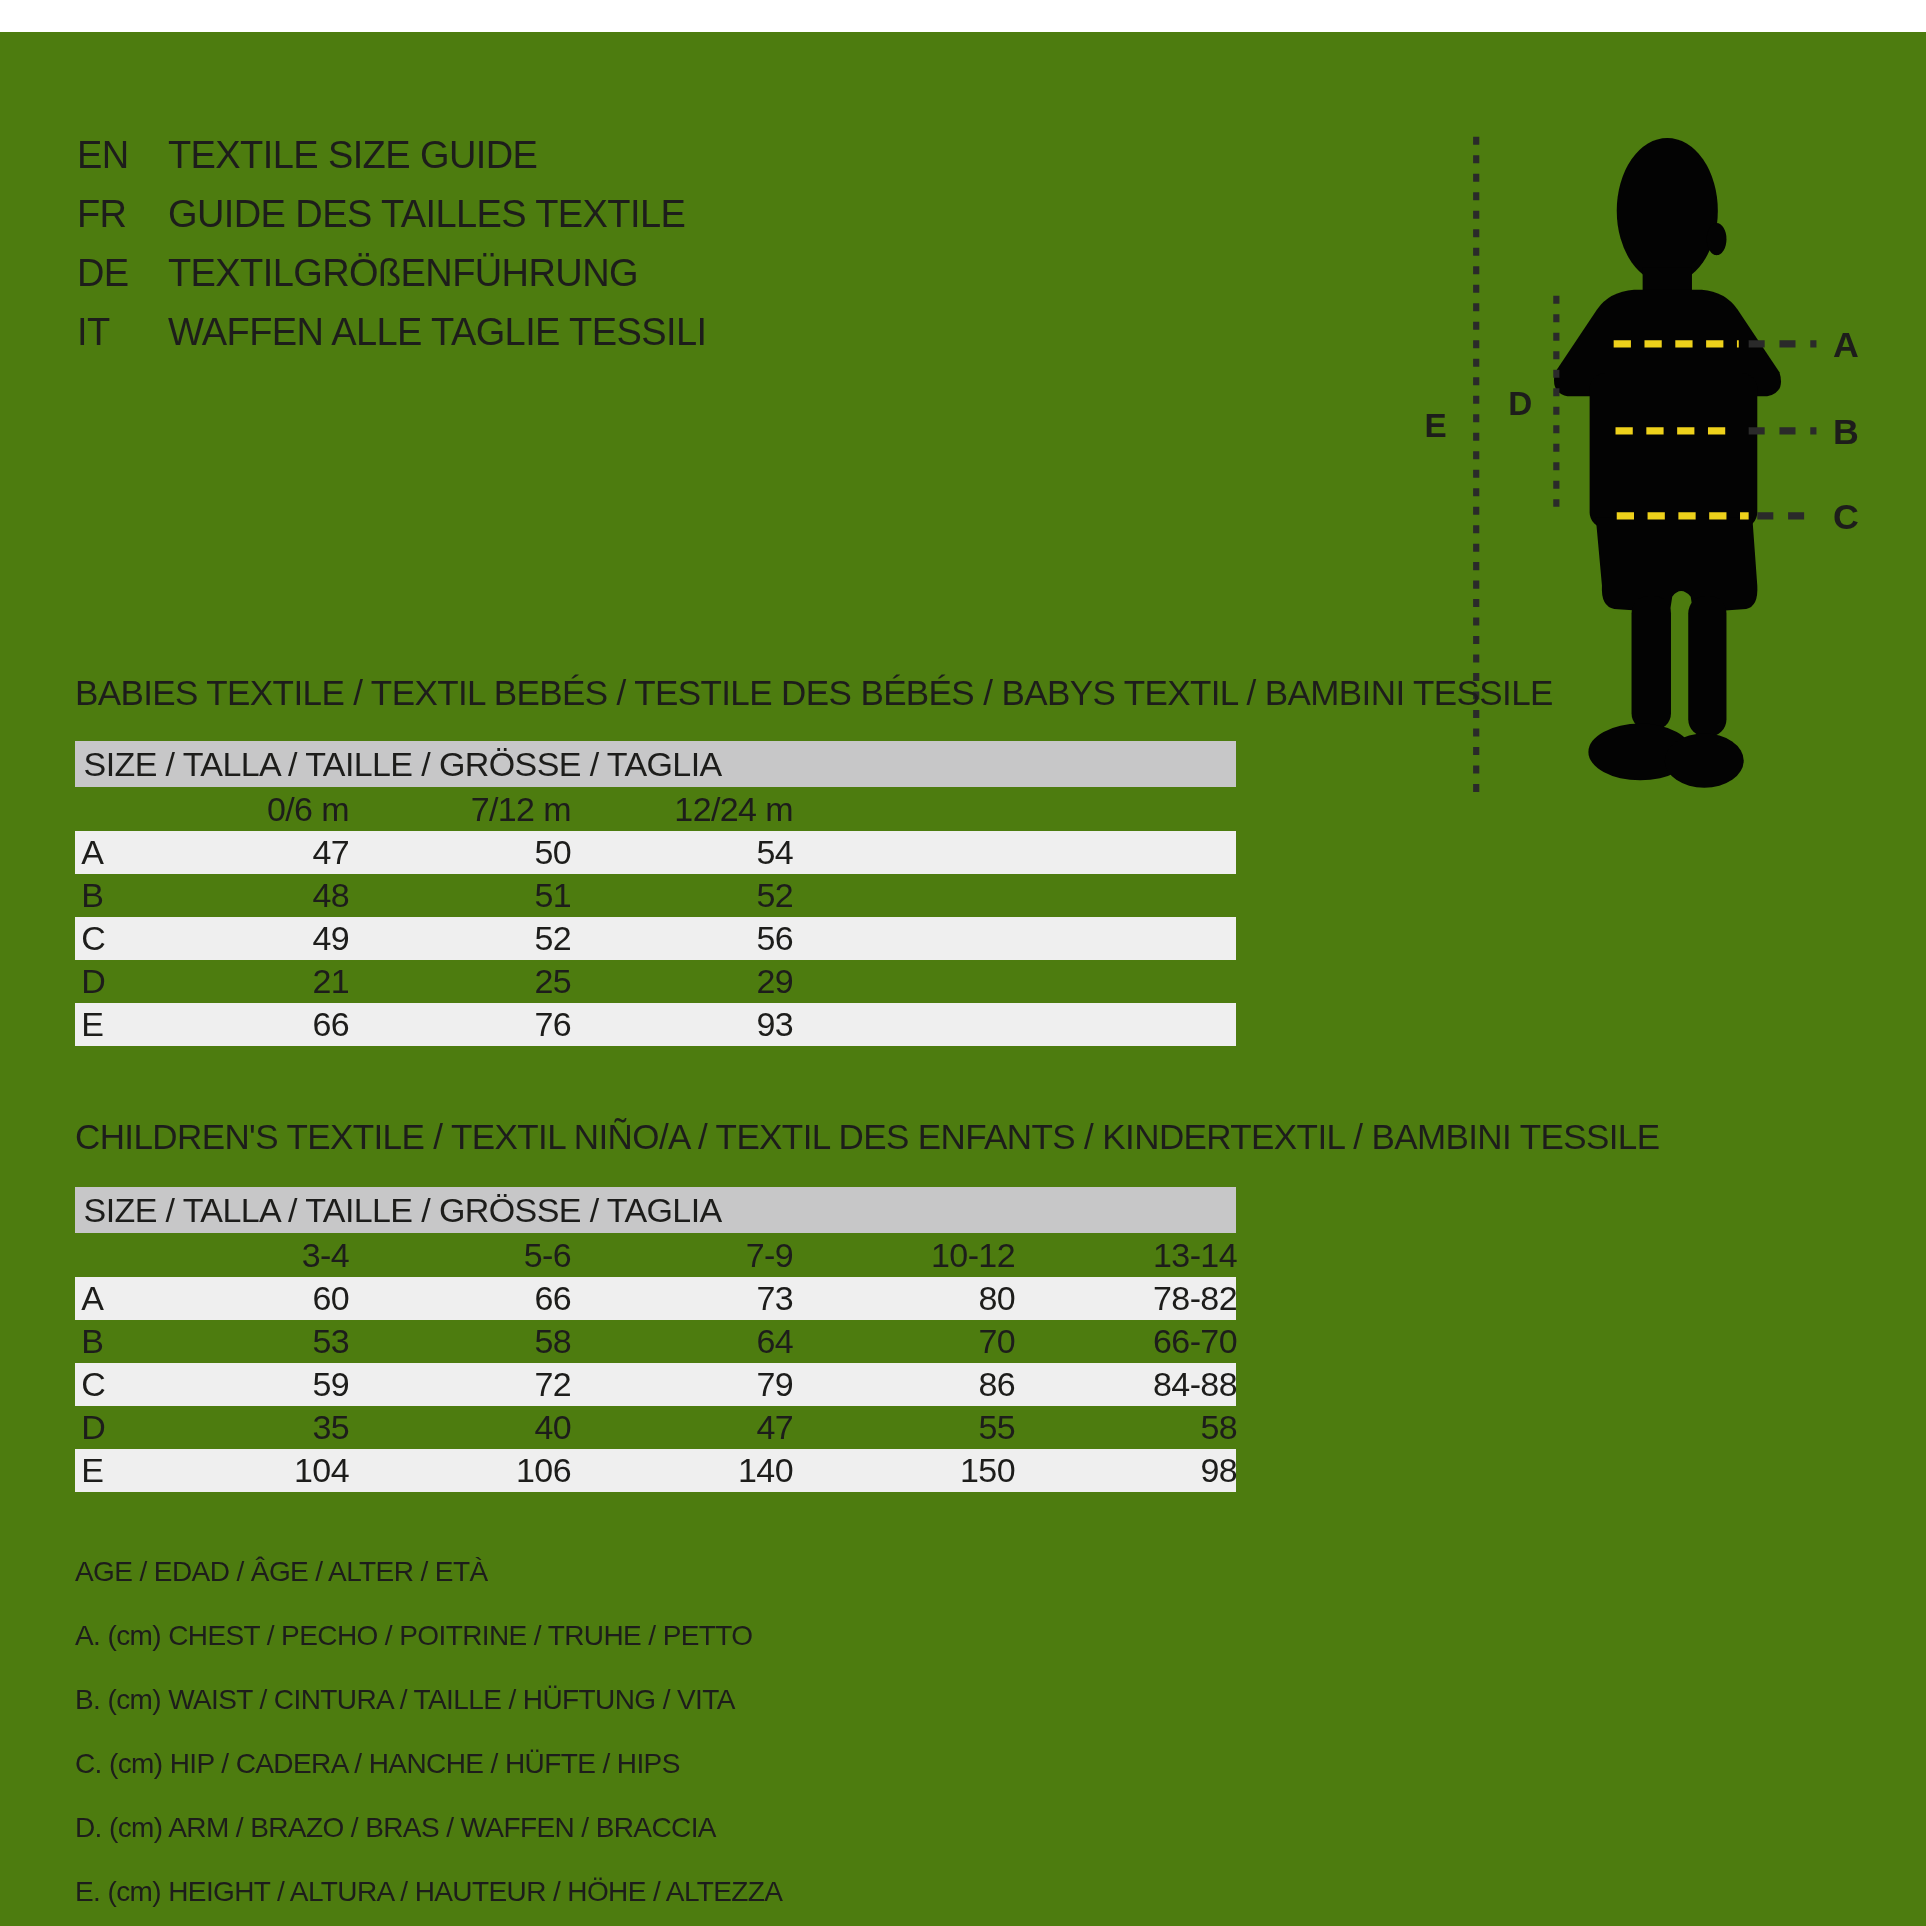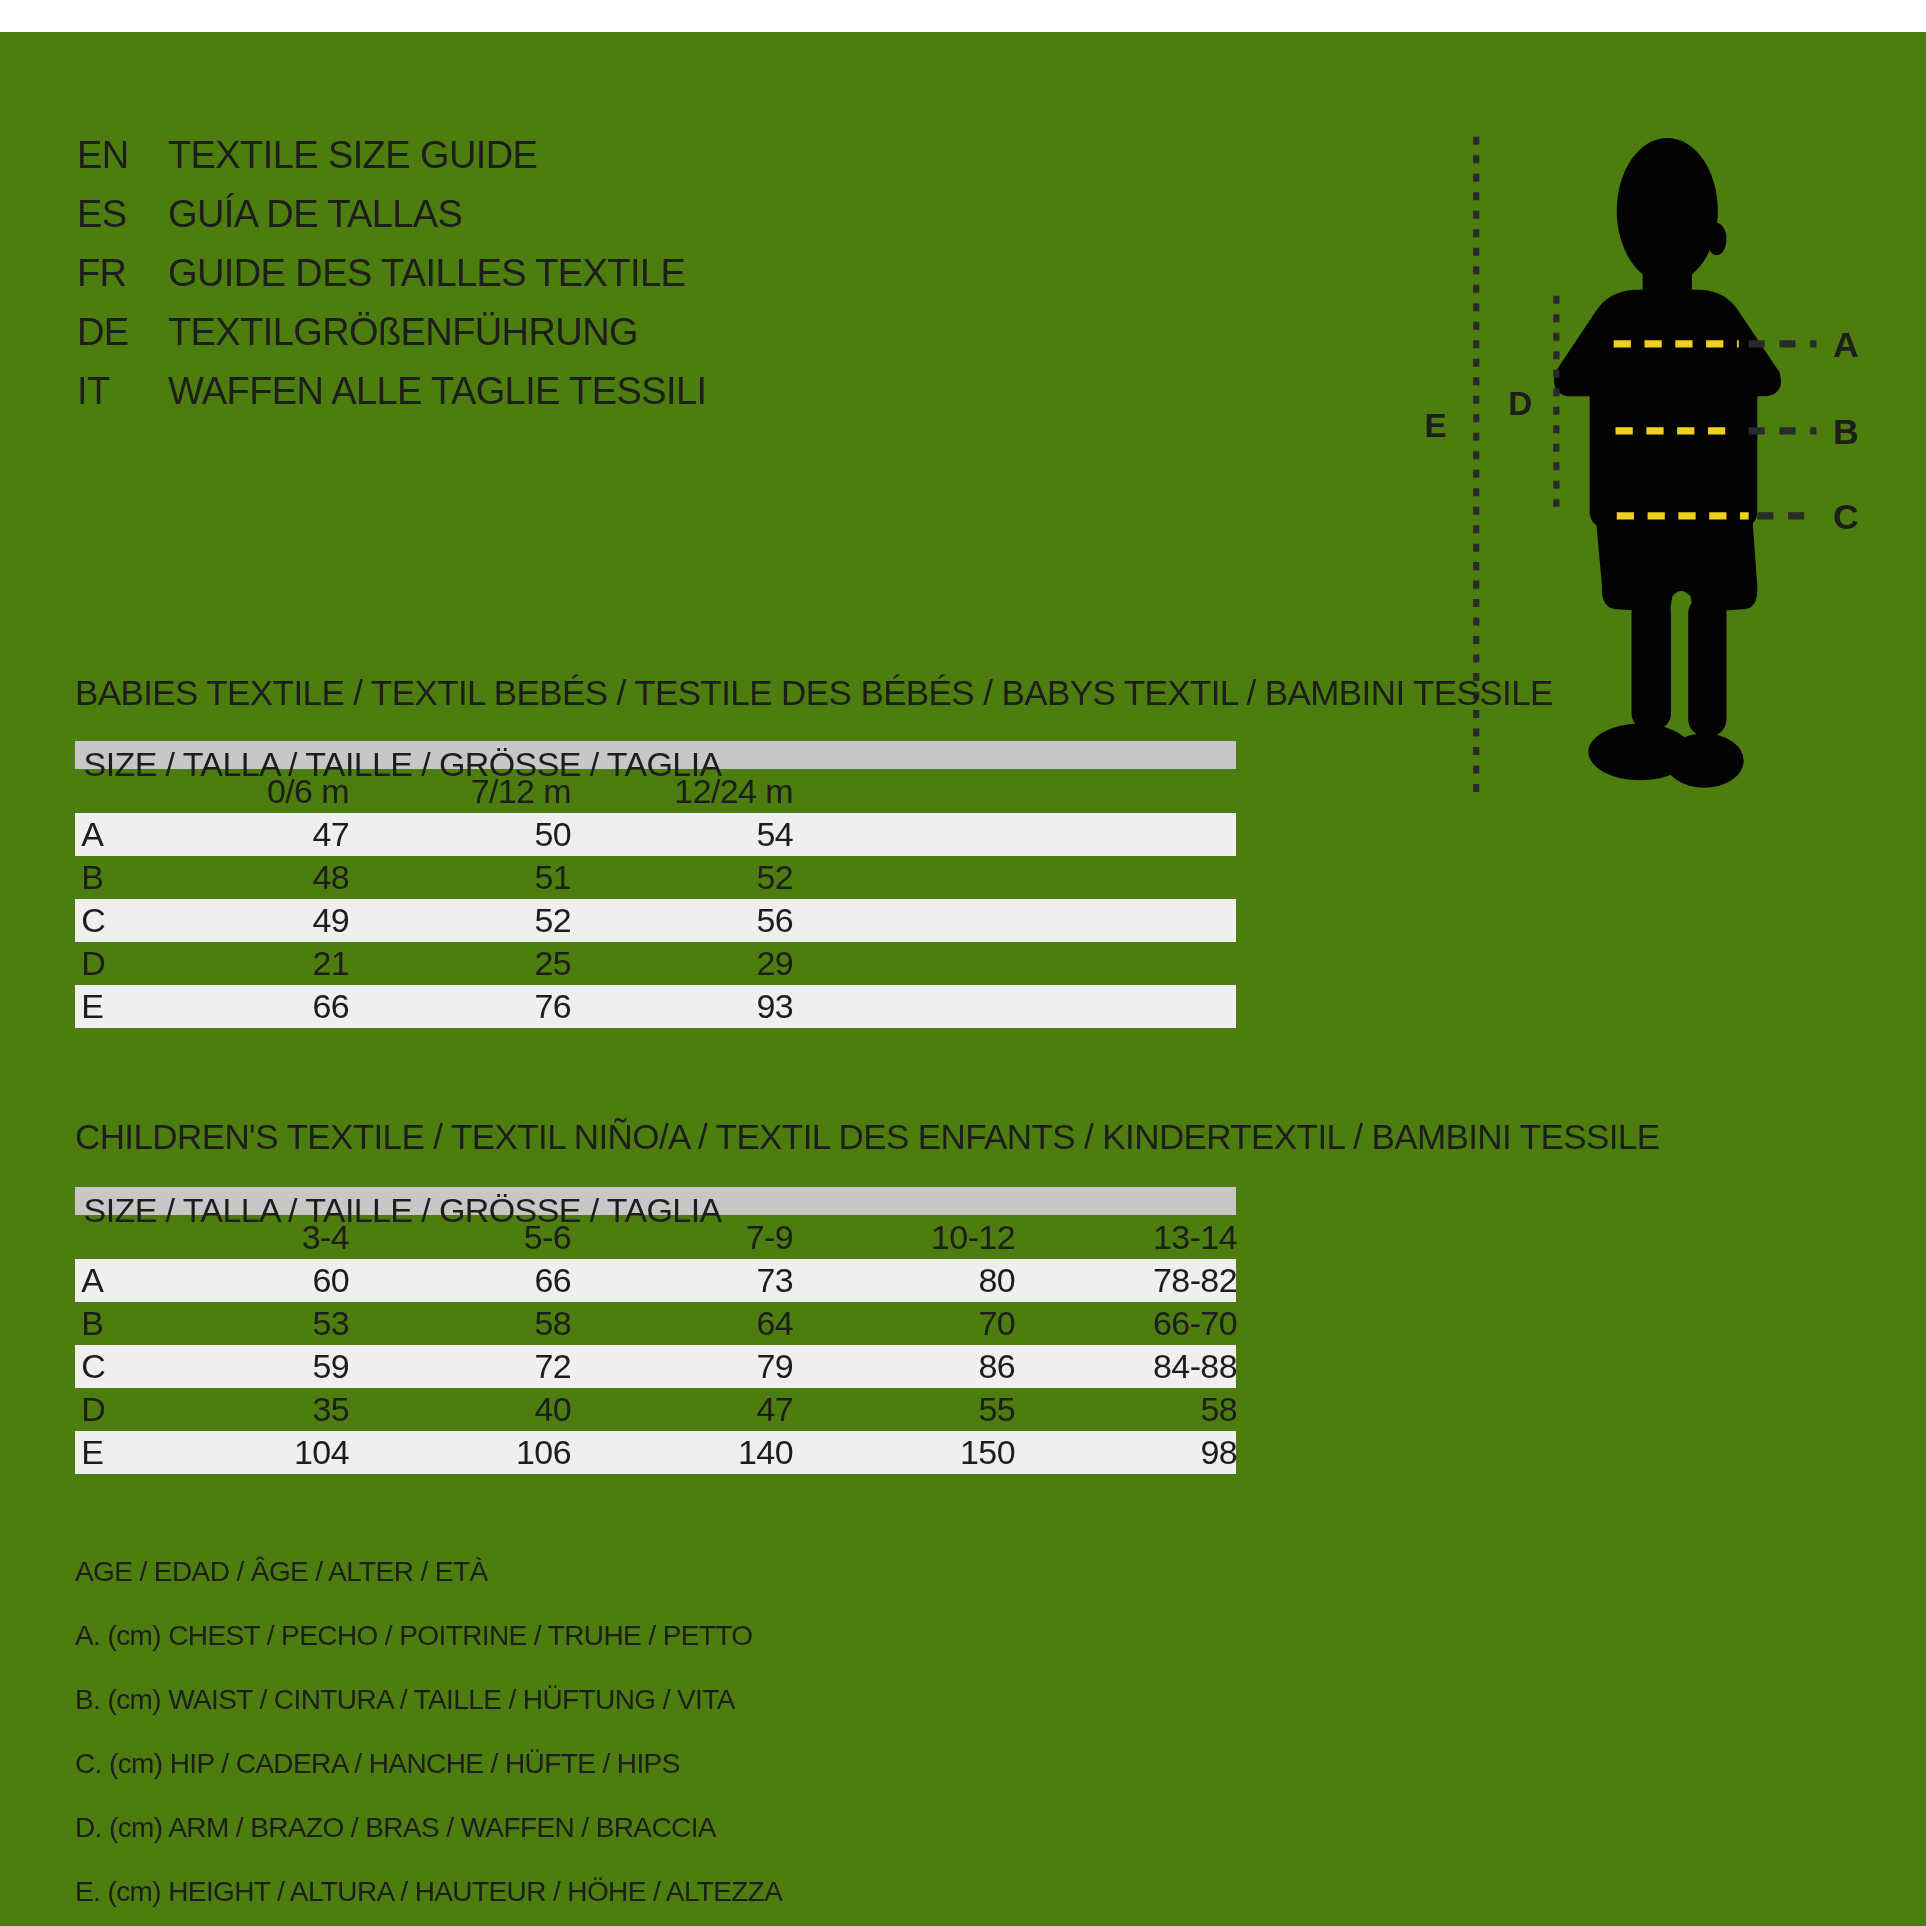--- a/index.html
+++ b/index.html
@@ -23,21 +23,21 @@
     position:absolute;left:75px;
     font-size:35px;line-height:38px;letter-spacing:-0.6px;white-space:nowrap;
   }
   .section-title.babies{top:642px;}
   .section-title.children{top:1086px;}
   
   .size-table{position:absolute;left:75px;width:1161px;}
   .size-table.babies{top:709px;}
   .size-table.children{top:1155px;}
   .size-bar{
-    height:28px;line-height:46px;background:#c7c7c8;
+    height:46px;line-height:46px;background:#c7c7c8;
     font-size:34px;letter-spacing:-0.6px;padding-left:8.6px;white-space:nowrap;
   }
   .t-row{display:grid;height:43px;line-height:43px;font-size:34px;letter-spacing:-0.6px;}
   .babies .t-row{grid-template-columns:52px repeat(3,222px) 1fr;}
   .children .t-row{grid-template-columns:52px repeat(5,222px) 1fr;}
   .t-row.colhead{height:44px;line-height:44px;}
   .t-row.alt{background:#efefef;}
   .t-cell{text-align:right;}
   .t-label{text-align:left;padding-left:6.2px;}
   
@@ -50,24 +50,20 @@
 </style>
 </head>
 <body>
 
 <div class="page">
 
   <div class="langs">
     <div class="lang-row">
       <span class="lang-code">EN</span>
       <span class="lang-title">TEXTILE SIZE GUIDE</span>
-    </div>
-    <div class="lang-row">
-      <span class="lang-code">ES</span>
-      <span class="lang-title">GUÍA DE TALLAS</span>
     </div>
     <div class="lang-row">
       <span class="lang-code">FR</span>
       <span class="lang-title">GUIDE DES TAILLES TEXTILE</span>
     </div>
     <div class="lang-row">
       <span class="lang-code">DE</span>
       <span class="lang-title">TEXTILGRÖßENFÜHRUNG</span>
     </div>
     <div class="lang-row">

